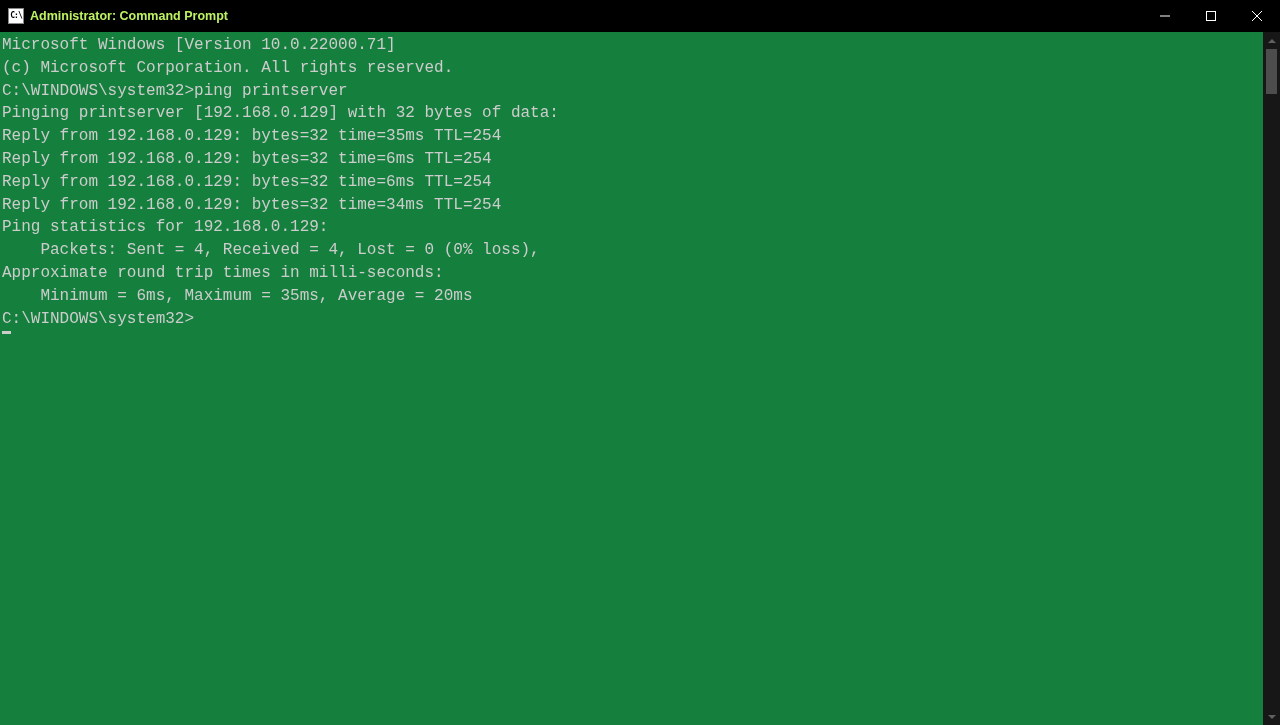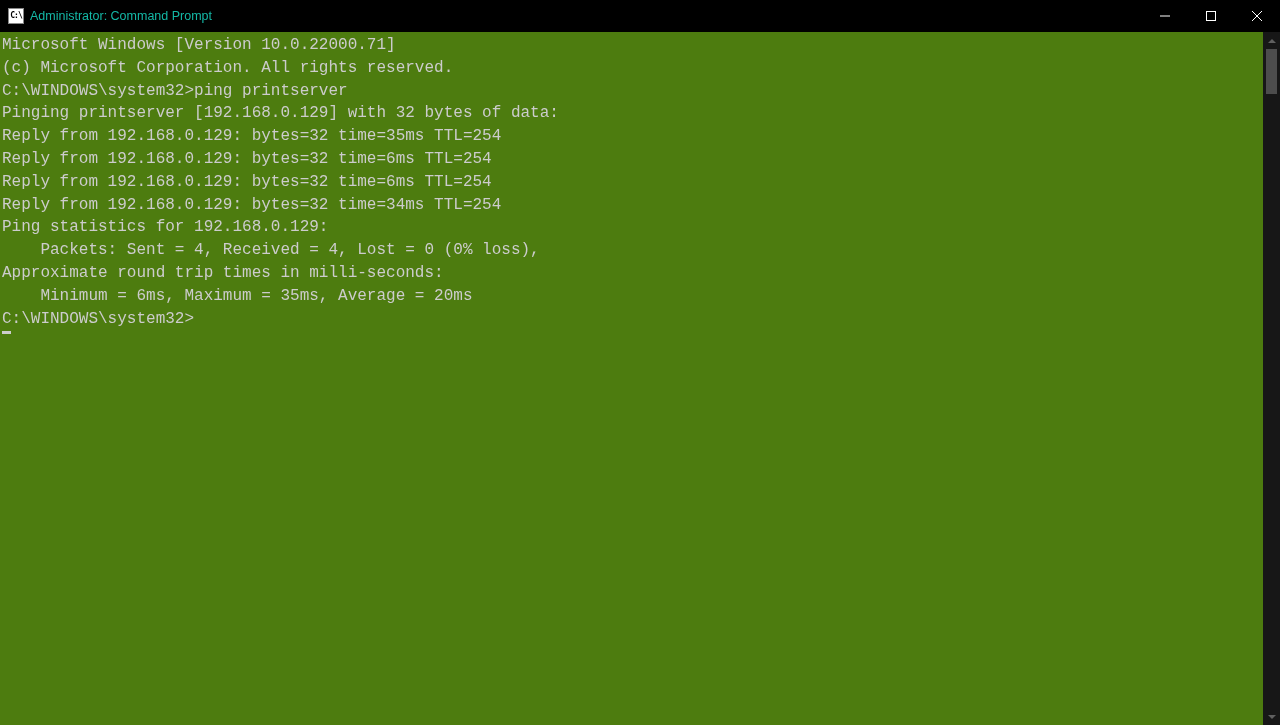--- a/index.html
+++ b/index.html
@@ -42,22 +42,22 @@
       justify-content: center;
       font-size: 8px;
       font-family: monospace;
       color: #000;
       line-height: 1;
       letter-spacing: -1px;
       font-weight: bold;
     }
     .titlebar-title {
       flex: 0 0 auto;
-      font-weight: 400;
-      color: #14b8a6;
+      font-weight: 700;
+      color: #bef264;
     }
     .titlebar-spacer {
       flex: 1;
     }
     .win-controls {
       display: flex;
       height: 100%;
     }
     .win-btn {
       width: 46px;
@@ -69,21 +69,21 @@
       font-family: "Segoe MDL2 Assets", "Segoe UI Symbol", sans-serif;
       font-size: 10px;
     }
     .win-btn svg {
       stroke: #fff;
       fill: none;
     }
     .client-area {
       flex: 1;
       display: flex;
-      background: #4d7c0f;
+      background: #15803d;
       position: relative;
       justify-content: center;
     }
     .terminal {
       flex: 1;
       padding: 2px 0 0 2px;
       font-family: Consolas, "Courier New", monospace;
       font-size: 16px;
       line-height: 22.8px;
       color: #ccc;

